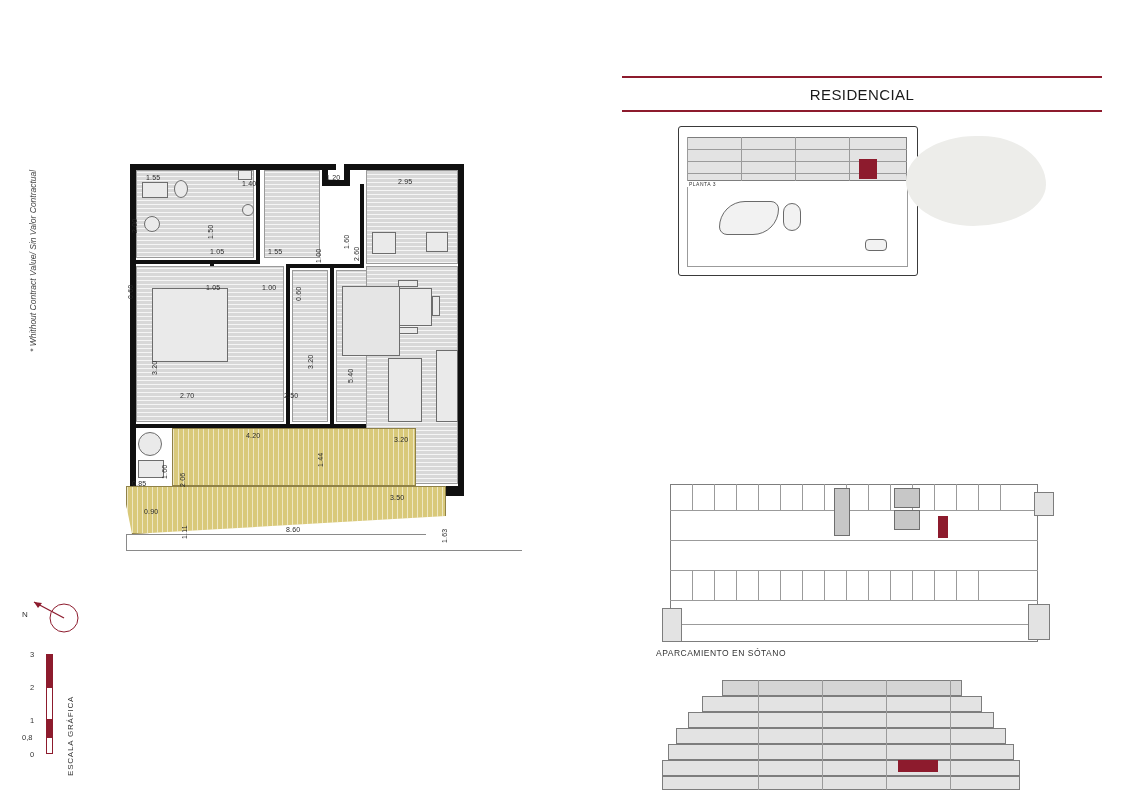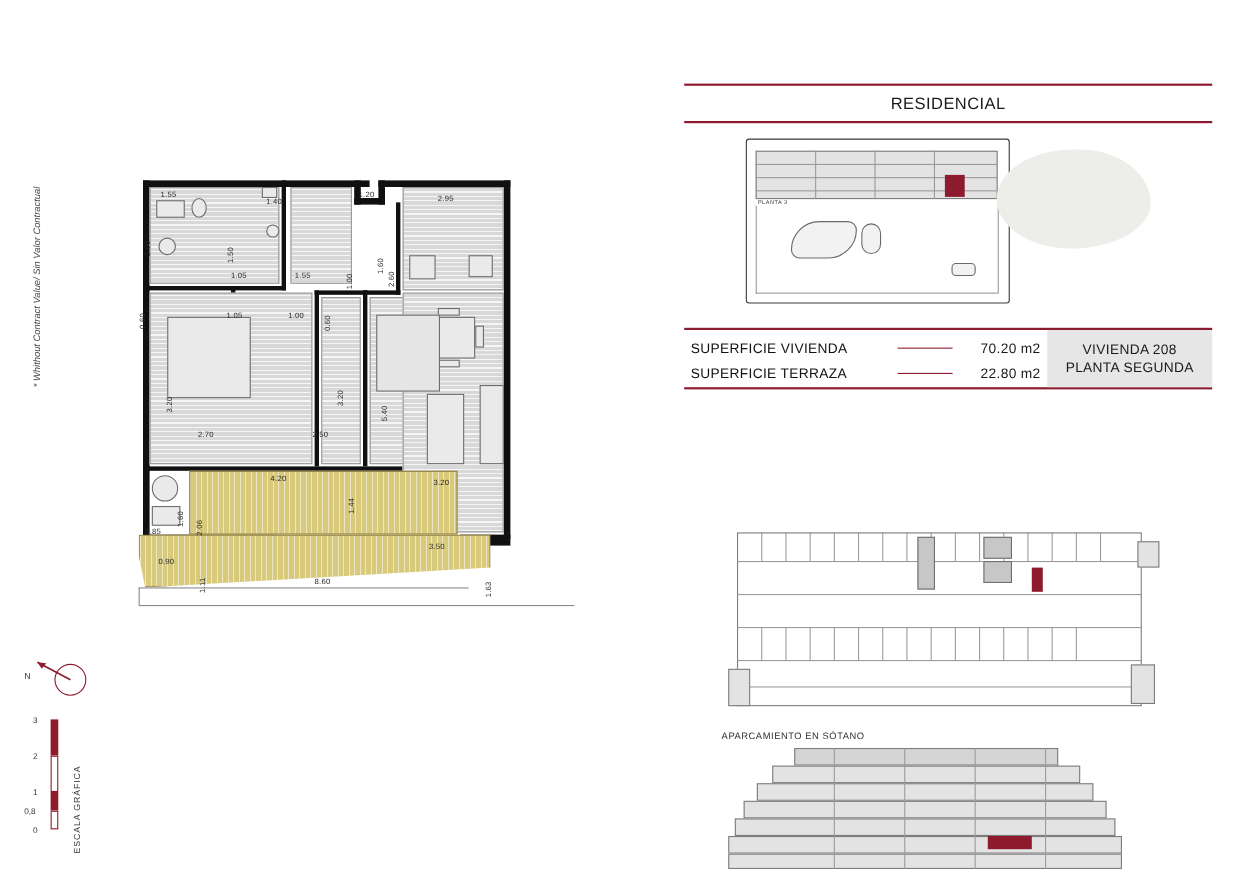--- a/index.html
+++ b/index.html
@@ -353,38 +353,20 @@
       <div style="position:absolute; left:40px; top:74px; width:60px; height:34px; border:1px solid #6a6a6a; border-radius:26px 8px 26px 8px; background:#f2f2f2;"></div>
       <div style="position:absolute; left:104px; top:76px; width:18px; height:28px; border:1px solid #6a6a6a; border-radius:9px; background:#f2f2f2;"></div>
       <div style="position:absolute; left:186px; top:112px; width:22px; height:12px; border:1px solid #6a6a6a; border-radius:4px; background:#f2f2f2;"></div>
       <div class="lt" style="left:8px; top:60px; width:1px; height:80px;"></div>
       <div class="lt" style="left:8px; top:139px; width:220px; height:1px;"></div>
       <div class="lt" style="left:228px; top:60px; width:1px; height:80px;"></div>
     </div>
 
     <div class="blob"></div>
 
-    <div class="surf">
-      <div class="surf-left">
-        <div class="surf-row">
-          <span class="lbl">SUPERFICIE VIVIENDA</span>
-          <span class="rule"></span>
-          <span class="val">70.20 m2</span>
-        </div>
-        <div class="surf-row">
-          <span class="lbl">SUPERFICIE TERRAZA</span>
-          <span class="rule"></span>
-          <span class="val">22.80 m2</span>
-        </div>
-      </div>
-      <div class="surf-right">
-        <div>VIVIENDA 208</div>
-        <div>PLANTA SEGUNDA</div>
-      </div>
-    </div>
 
 
     <div class="dwg" style="left:40px; top:436px; width:410px; height:180px;">
       <div class="bldg-fill" style="left:8px; top:0px; width:368px; height:158px; background:#ffffff;"></div>
 
       <div class="lt" style="left:8px;  top:26px; width:368px; height:1px;"></div>
       <div class="lt" style="left:8px;  top:56px; width:368px; height:1px;"></div>
       <div class="lt" style="left:8px;  top:86px; width:368px; height:1px;"></div>
       <div class="lt" style="left:8px;  top:116px; width:368px; height:1px;"></div>
       <div class="lt" style="left:8px;  top:140px; width:368px; height:1px;"></div>
@@ -419,21 +401,21 @@
       <div class="lt" style="left:316px; top:86px; width:1px; height:30px;"></div>
 
       <div class="bldg-dark" style="left:172px; top:4px; width:16px; height:48px;"></div>
       <div class="bldg-dark" style="left:232px; top:4px; width:26px; height:20px;"></div>
       <div class="bldg-dark" style="left:232px; top:26px; width:26px; height:20px;"></div>
       <div class="unitmark" style="left:276px; top:32px; width:10px; height:22px;"></div>
 
       <div class="bldg-fill" style="left:0px; top:124px; width:20px; height:34px;"></div>
       <div class="bldg-fill" style="left:366px; top:120px; width:22px; height:36px;"></div>
       <div class="bldg-fill" style="left:372px; top:8px; width:20px; height:24px;"></div>
-      <div class="cap" style="left:-6px; top:180px;">APARCAMIENTO EN SÓTANO</div>
+      <div class="cap" style="left:-6px; top:164px;">APARCAMIENTO EN SÓTANO</div>
     </div>
 
     <div class="dwg" style="left:40px; top:626px; width:420px; height:150px;">
       <div class="bldg-fill" style="left:60px;  top:6px;  width:240px; height:16px; background:#d5d5d5;"></div>
       <div class="bldg-fill" style="left:40px;  top:22px; width:280px; height:16px;"></div>
       <div class="bldg-fill" style="left:26px;  top:38px; width:306px; height:16px;"></div>
       <div class="bldg-fill" style="left:14px;  top:54px; width:330px; height:16px;"></div>
       <div class="bldg-fill" style="left:6px;   top:70px; width:346px; height:16px;"></div>
       <div class="bldg-fill" style="left:0px;   top:86px; width:358px; height:16px;"></div>
       <div class="bldg-fill" style="left:0px;   top:102px; width:358px; height:14px;"></div>

